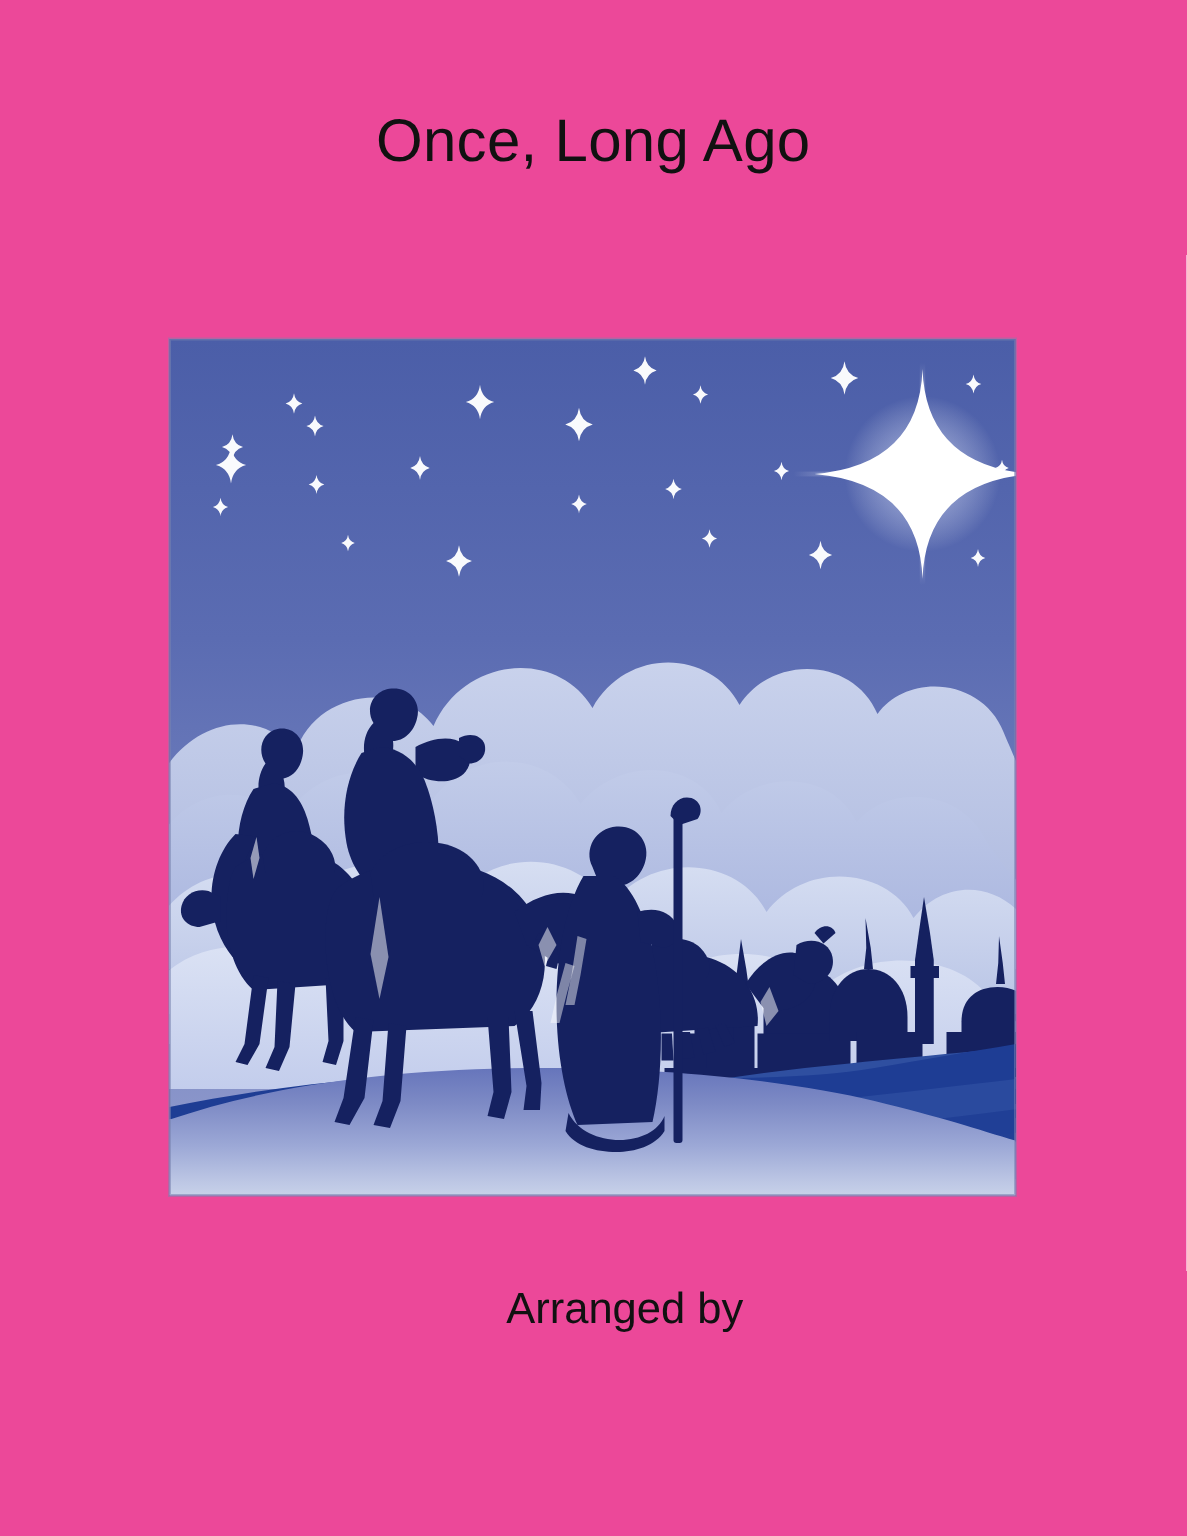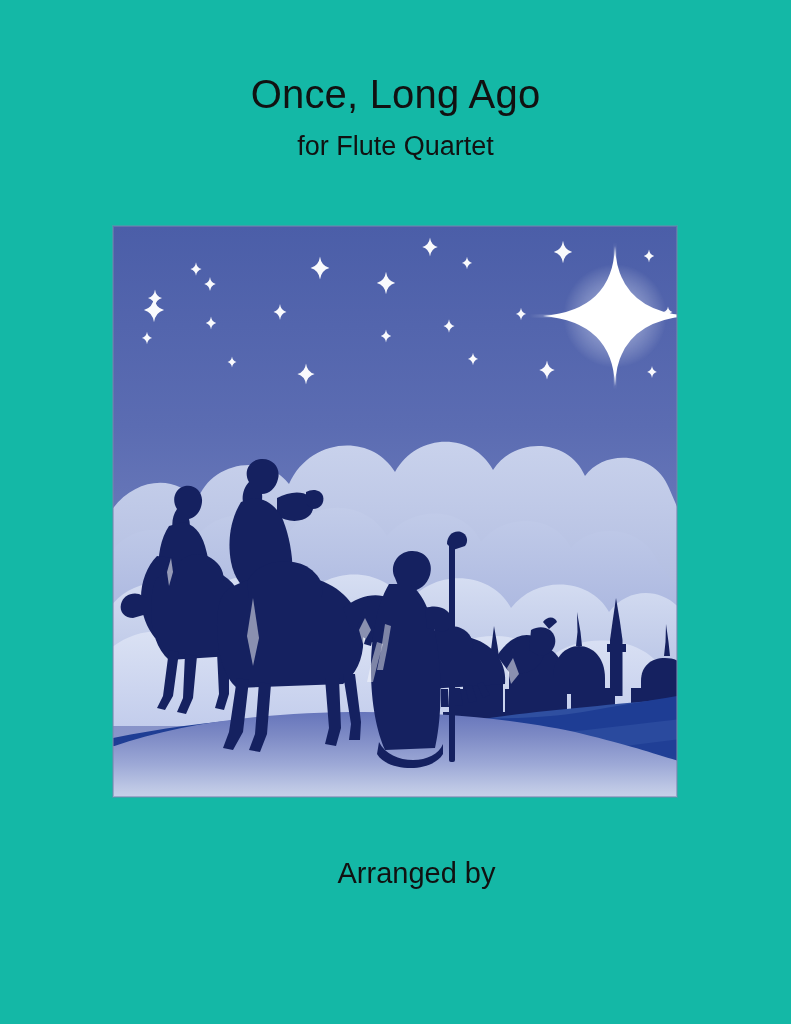--- a/index.html
+++ b/index.html
@@ -12,21 +12,21 @@
     height: 1024px;
     font-family: "Liberation Sans", sans-serif;
     color: #000000;
     overflow: hidden;
     position: relative;
   }
 
   .page {
     position: absolute;
     inset: 0;
-    background: #14b8a6;
+    background: #ec4899;
     display: flex;
     flex-direction: column;
     align-items: center;
   }
 
   
   .title-block {
     width: 100%;
     text-align: center;
     margin-top: 72px;
@@ -81,21 +81,20 @@
     padding-left: 42px;
   }
 </style>
 </head>
 <body>
 
 <div class="page">
 
   <div class="title-block">
     <h1 class="main-title">Once, Long Ago</h1>
-    <p class="subtitle">for Flute Quartet</p>
   </div>
 
   <div class="cover-art-wrap">
     <svg viewBox="0 0 564 571" preserveAspectRatio="none">
       <defs>
         <linearGradient id="skyGrad" x1="0" y1="0" x2="0" y2="1">
           <stop offset="0%" stop-color="#4b5ea8"></stop>
           <stop offset="35%" stop-color="#5b6cb2"></stop>
           <stop offset="70%" stop-color="#7684c0"></stop>
           <stop offset="100%" stop-color="#949ecf"></stop>

